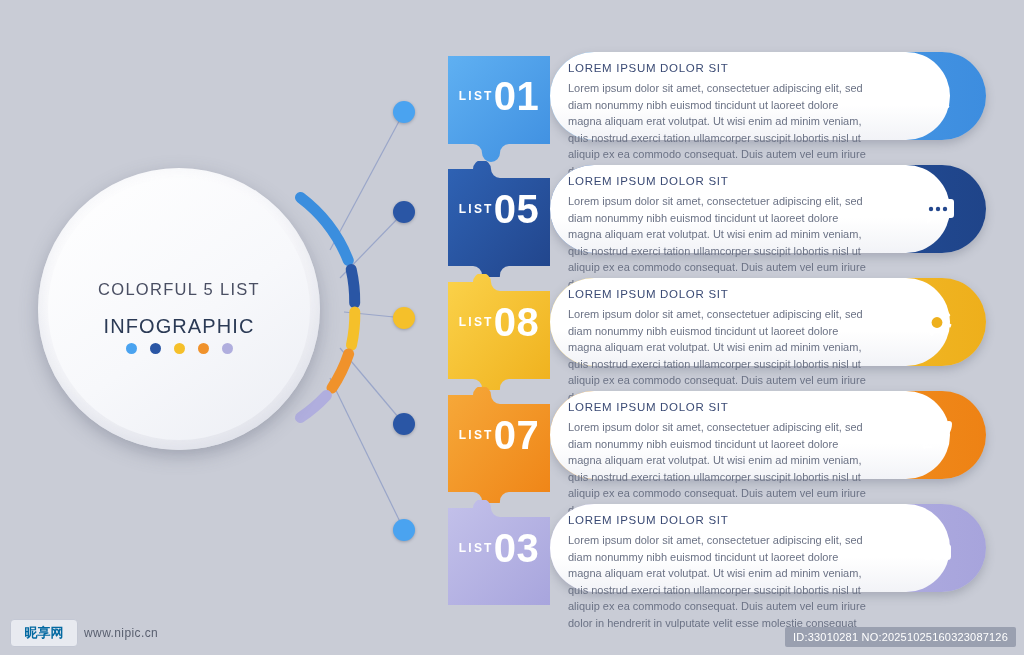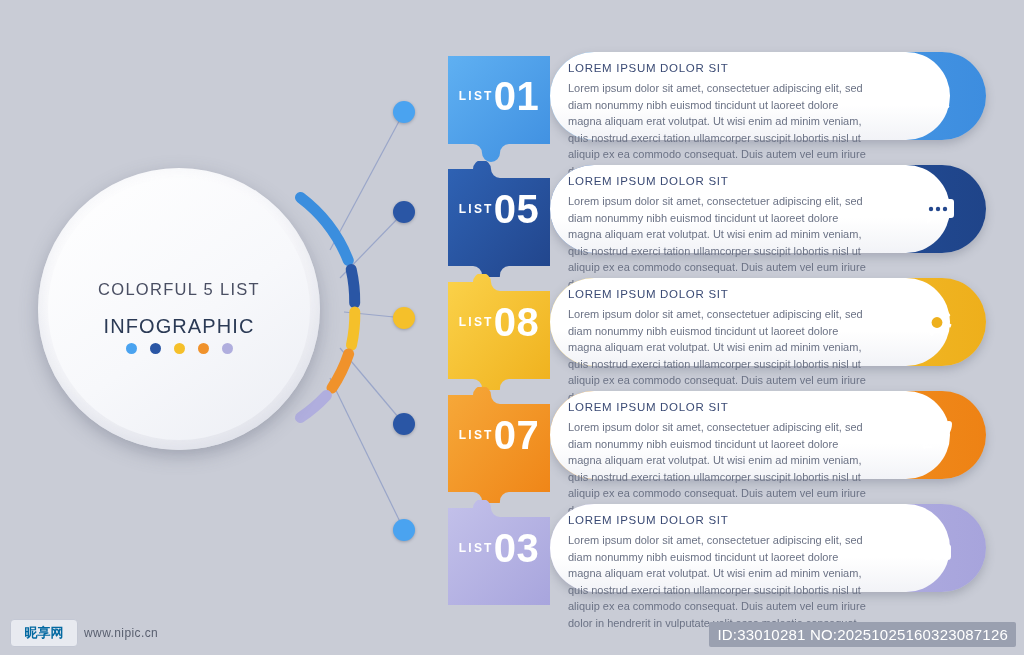--- a/index.html
+++ b/index.html
@@ -80,21 +80,21 @@
   
   .footer-left{position:absolute;left:10px;bottom:8px;display:flex;align-items:center;gap:6px;}
   .logo-badge{
     width:66px;height:26px;border-radius:4px;background:#e8eaf0;color:#0369a1;
     display:flex;align-items:center;justify-content:center;font-size:13px;font-weight:700;
     border:1px solid #c4c8d4;
   }
   .footer-url{font-size:12px;color:#5a6070;letter-spacing:.4px;}
   .footer-id{
     position:absolute;right:8px;bottom:8px;background:#9aa0b0;color:#fff;
-    font-size:15px;padding:4px 8px;border-radius:2px;letter-spacing:.2px;
+    font-size:11px;padding:4px 8px;border-radius:2px;letter-spacing:.2px;
   }
 </style>
 </head>
 <body>
 
 <div class="stage">
 
   <svg class="lines" viewBox="0 0 1024 655">
     <line x1="330" y1="250" x2="404" y2="112" stroke="#9aa6c9" stroke-width="1.2"></line>
     <line x1="340" y1="278" x2="404" y2="212" stroke="#9aa6c9" stroke-width="1.2"></line>

